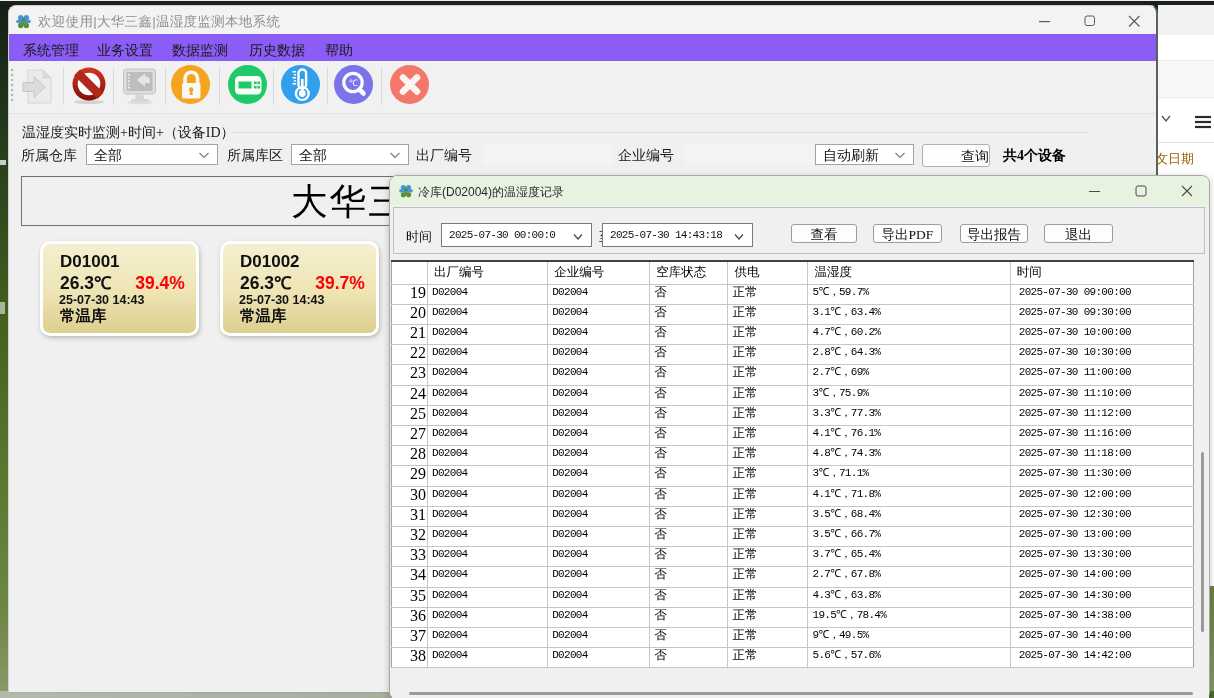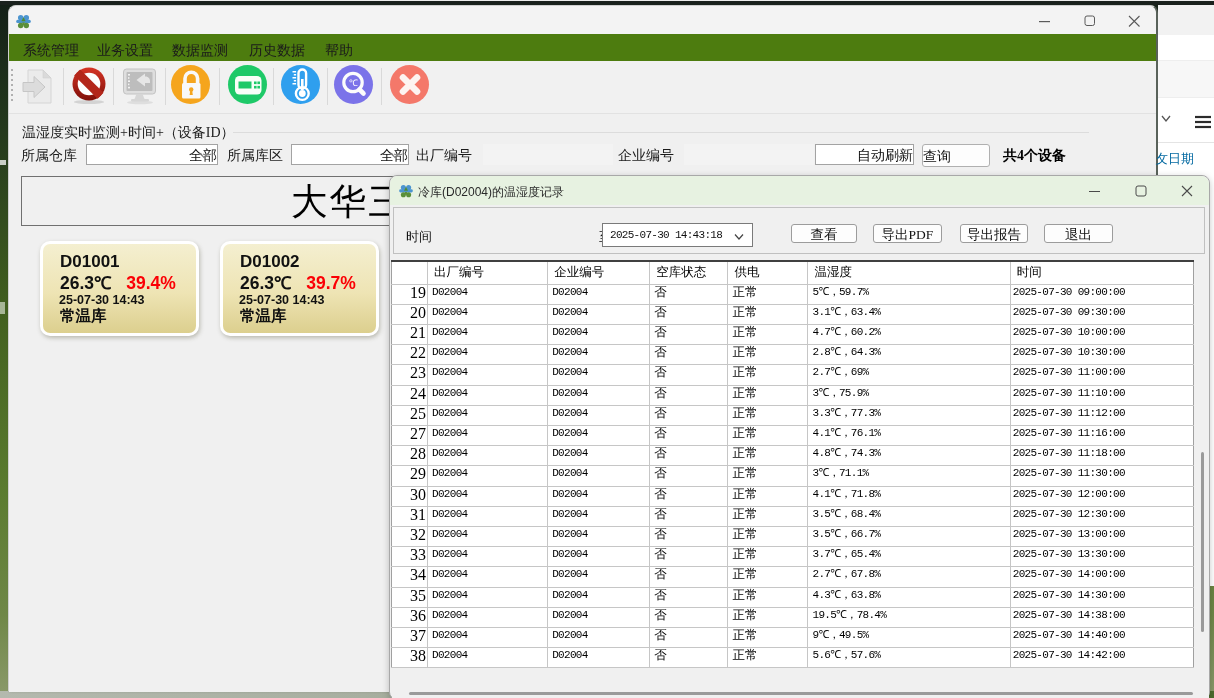--- a/index.html
+++ b/index.html
@@ -12,59 +12,59 @@
   .topstrip::before{ content:""; position:absolute; left:0; top:0; width:100%; height:1px; background:#ececec;}
   
   .bottomstrip { left:0; top:691px; width:1214px; height:7px;
      background:linear-gradient(90deg,#b4b9ae 0%,#a8afa0 30%,#8c9a78 55%,#647d3c 75%,#4e6b2e 100%); }
 
   
   .mainwin { left:8px; top:5px; width:1150px; height:686px; background:#f0f0f0;
      border-radius:8px 8px 0 0; border:1px solid #cfcfcf; border-bottom:none; border-right:2px solid #59625a; box-shadow:2px 0 3px rgba(40,48,40,.35); }
   .titlebar { left:0; top:0; width:100%; height:28px; background:#f3f3f3; border-radius:8px 8px 0 0; }
   .maintitle { left:29px; top:7px; font-size:13.5px; color:#8f8f8f; letter-spacing:0.3px; white-space:nowrap; }
-  .menubar { left:0; top:28px; width:100%; height:27px; background:#4d7c0f; }
+  .menubar { left:0; top:28px; width:100%; height:27px; background:#8b5cf6; }
   .menuitem { top:8px; font-size:14px; color:#1b1b1b; font-family:"Liberation Sans", sans-serif; white-space:nowrap; }
   .toolbar { left:0; top:55px; width:100%; height:53px; background:#f1f1f1; border-bottom:1px solid #e2e2e2; }
   .tsep { top:7px; width:1px; height:37px; background:#d9d9d9; }
   .ticon { top:4px; width:39px; height:39px; border-radius:50%; }
 
   .content { left:0; top:108px; width:100%; height:578px; background:#f0f0f0; }
   .gblabel { left:13px; top:10px; font-size:14px; color:#1b1b1b; font-family:"Liberation Serif", serif; white-space:nowrap;}
   .gbline  { left:224px; top:18px; width:856px; height:1px; background:#dcdcdc; }
   .flabel { top:33px; font-size:14px; color:#1b1b1b; font-family:"Liberation Serif", serif; white-space:nowrap; }
   .combo { top:30px; height:21px; background:#fff; border:1px solid #a3a3a3; font-size:14px;
-     font-family:"Liberation Serif", serif; color:#111; padding:2px 0 0 7px;text-align:right; }
+     font-family:"Liberation Serif", serif; color:#111; padding:2px 0 0 7px; }
   .combo .chev { position:absolute; right:7px; top:6px; width:12px; height:8px; }
   .chev svg { display:block; }
   .finput { top:30px; height:21px; background:#f3f3f3; }
   .qbtn { left:913px; top:30px; width:68px; height:23px; background:#fdfdfd; border:1px solid #b0b0b0;
-     border-radius:3px; font-size:14px; font-family:"Liberation Serif", serif; color:#111; text-align:left; padding-top:3px;}
+     border-radius:3px; font-size:14px; font-family:"Liberation Serif", serif; color:#111; text-align:right; padding-top:3px;}
   .devcount { left:994px; top:33px; font-size:14px; font-weight:bold; color:#000; font-family:"Liberation Serif", serif;}
 
   .headerbox { left:12px; top:62px; width:1076px; height:50px; border:1px solid #707070; background:#f0f0f0;}
   .bigtitle { left:282px; top:64px; font-size:36.5px; letter-spacing:2px; color:#000;
      font-family:"Liberation Serif", serif; white-space:nowrap; }
 
   .card { top:127px; width:159px; height:95px; border-radius:10px; background:#fff;
       box-shadow:1px 2px 4px rgba(120,120,100,.45); }
   .cardin { position:absolute; left:3px; top:3px; width:153px; height:89px; border-radius:7px;
       background:linear-gradient(180deg,#f4efd0 0%,#eee4b4 55%,#dccf8e 100%); }
   .ct1 { position:absolute; left:17px; top:8px; font-size:17px; font-weight:bold; color:#111; }
   .ct2 { position:absolute; left:17px; top:26px; font-size:17.5px; font-weight:bold; color:#111; white-space:nowrap;}
-  .ct2 span { color:#fb0005; margin-left:5px; }
+  .ct2 span { color:#fb0005; margin-left:14px; }
   .ct3 { position:absolute; left:16px; top:49px; font-size:12.5px; font-weight:bold; color:#111; white-space:nowrap;}
   .ct4 { position:absolute; left:17px; top:62px; font-size:15.5px; font-weight:bold; color:#111; }
 
   
   .bgwin { left:1158px; top:5px; width:56px; height:581px; background:#fff; }
   .bgwin .tb { position:absolute; left:0; top:0; width:100%; height:30px; background:#f2f2f2; }
   .bgwin .band { position:absolute; left:0; top:55px; width:100%; height:38px; background:#f7f7f7; border-top:1px solid #eee; border-bottom:1px solid #eee;}
   .bgwin .hl { position:absolute; left:0; top:137px; width:100%; height:1px; background:#e4e4e4; }
-  .bgwin .date { position:absolute; left:-3px; top:145px; font-size:13px; color:#0369a1; white-space:nowrap;}
+  .bgwin .date { position:absolute; left:-3px; top:145px; font-size:13px; color:#a16207; white-space:nowrap;}
 
   
   .dialog { left:389px; top:164px; width:821px; height:525px; background:#f0f0f0;
      border:1px solid #a8a8a8; border-radius:8px; box-shadow:0 2px 7px rgba(0,0,0,.22);margin-top:11px; }
   .dtitle { position:absolute; left:0; top:0; width:100%; height:29px; background:#e7f2e1; border-radius:8px 8px 0 0; }
   .dtitletext { position:absolute; left:28px; top:8px; font-size:12px; color:#2a2a2a; white-space:nowrap;}
   .dlabel { position:absolute; font-size:13px; color:#111; font-family:"Liberation Serif", serif; }
   .dcombo { position:absolute; top:47px; width:151px; height:24px; background:#fff; border:1px solid #7a7a7a;
      font-size:11px; letter-spacing:-0.7px; font-family:"Liberation Mono", monospace; color:#111; padding:5px 14px 0 7px; white-space:nowrap; overflow:hidden; }
   .dbtn { position:absolute; top:48px; height:19px; background:#fdfdfd; border:1px solid #9c9c9c; border-radius:3px;
@@ -74,21 +74,21 @@
   .tbl { position:absolute; left:1px; top:84px; width:803px; background:#fff;
      border-top:2px solid #404040; border-left:1px solid #a0a0a0; border-right:1px solid #a0a0a0;
      border-collapse:collapse; table-layout:fixed; }
   .tbl td, .tbl th { border-right:1px solid #c6c6c6; border-bottom:1px solid #c6c6c6;
      font-weight:normal; text-align:left; overflow:hidden; white-space:nowrap; }
   .tbl th { height:23.2px; font-size:12.5px; font-family:"Liberation Serif", serif; padding:0 0 0 6px; color:#000;}
   .tbl td { height:20.2px; font-size:11px; letter-spacing:-0.7px; font-family:"Liberation Mono", monospace; padding:0 0 0 4px; color:#000; line-height:15px; vertical-align:top; }
   .tbl td.c0 { text-align:right; padding:0 1px 0 0; font-family:"Liberation Serif", serif; font-size:16px; letter-spacing:0;}
   .tbl td.cj { font-family:"Liberation Serif", serif; font-size:12.5px; letter-spacing:0; }
   .tbl td:last-child, .tbl th:last-child { border-right:none; }
-  .tbl td:last-child { padding-left:2px; }
+  .tbl td:last-child { padding-left:8px; }
 
   .vsb { position:absolute; left:805px; top:84px; width:14px; height:428px; background:#f0f0f0; }
   .vsb .thumb { position:absolute; left:6px; top:192px; width:3px; height:180px; background:#9a9a9a; border-radius:2px;}
   .hsb { position:absolute; left:2px; top:513px; width:817px; height:10px; background:#f0f0f0; }
   .hsb .thumb { position:absolute; left:17px; top:3px; width:784px; height:3px; background:#9a9a9a; border-radius:2px;}
 </style>
 </head>
 <body>
 <div class="abs topstrip"></div>
 <div class="abs" style="left:0;top:160px;width:6px;height:5px;background:rgba(255,255,255,.75)"></div>
@@ -99,20 +99,21 @@
   <div class="abs titlebar">
     <svg class="abs" style="left:7px;top:8px" width="15" height="15" viewBox="0 0 16 16">
       <circle cx="5" cy="4" r="2.9" fill="#4b94cf"></circle>
       <circle cx="11" cy="4" r="2.9" fill="#4b94cf"></circle>
       <rect x="0.2" y="6.1" width="15.6" height="3.5" rx="1.7" fill="#4b94cf"></rect>
       <circle cx="5" cy="12.2" r="2.9" fill="#5a8f3a"></circle>
       <circle cx="11" cy="12.2" r="2.9" fill="#5a8f3a"></circle>
       <path d="M8 3.2 L10.3 7.6 L5.7 7.6 Z" fill="#4e8a33"></path>
       <rect x="6.7" y="9" width="2.6" height="3.2" fill="#5a8f3a"></rect>
     </svg>
+    <div class="abs maintitle">欢迎使用|大华三鑫|温湿度监测本地系统</div>
     <svg class="abs" style="left:1014px;top:0" width="44" height="28">
         <rect x="16" y="15" width="11" height="1.2" fill="#5a5a5a"></rect>
       </svg>
     <svg class="abs" style="left:1059px;top:0" width="44" height="28">
         <rect x="17" y="10" width="9.5" height="9.5" fill="none" stroke="#5a5a5a" stroke-width="1" rx="2"></rect>
       </svg>
     <svg class="abs" style="left:1103px;top:0" width="44" height="28">
         <path d="M17 10 L27.5 20.5 M27.5 10 L17 20.5" stroke="#5a5a5a" stroke-width="1.1" fill="none"></path>
       </svg>
   </div>
@@ -306,20 +307,25 @@
       <rect x="14" y="15" width="11" height="1" fill="#4a4a4a"></rect>
     </svg>
   <svg class="abs" style="left:731px;top:0" width="40" height="29">
       <rect x="15" y="10" width="10" height="10" rx="2" fill="none" stroke="#4a4a4a" stroke-width="1"></rect>
     </svg>
   <svg class="abs" style="left:777px;top:0" width="40" height="29">
       <path d="M15 10 L25 20 M25 10 L15 20" stroke="#4a4a4a" stroke-width="1.1" fill="none"></path>
     </svg>
 
   <div class="dlabel" style="left:16px;top:52px">时间</div>
+  <div class="dcombo" style="left:51px">2025-07-30 00:00:0<span class="chev" style="position:absolute;right:8px;top:8px">
+        <svg width="10" height="9" viewBox="0 0 10 9">
+          <path d="M1 2.5 L5 7 L9 2.5" fill="none" stroke="#444" stroke-width="1.2"></path>
+        </svg>
+      </span></div>
   <div class="dlabel" style="left:209px;top:52px">至</div>
   <div class="dcombo" style="left:212px">2025-07-30 14:43:18<span class="chev" style="position:absolute;right:8px;top:8px">
         <svg width="10" height="9" viewBox="0 0 10 9">
           <path d="M1 2.5 L5 7 L9 2.5" fill="none" stroke="#444" stroke-width="1.2"></path>
         </svg>
       </span></div>
   <div class="dbtn" style="left:401px;width:66px">查看</div>
   <div class="dbtn" style="left:483px;width:69px">导出PDF</div>
   <div class="dbtn" style="left:570px;width:68px">导出报告</div>
   <div class="dbtn" style="left:654px;width:69px">退出</div>

